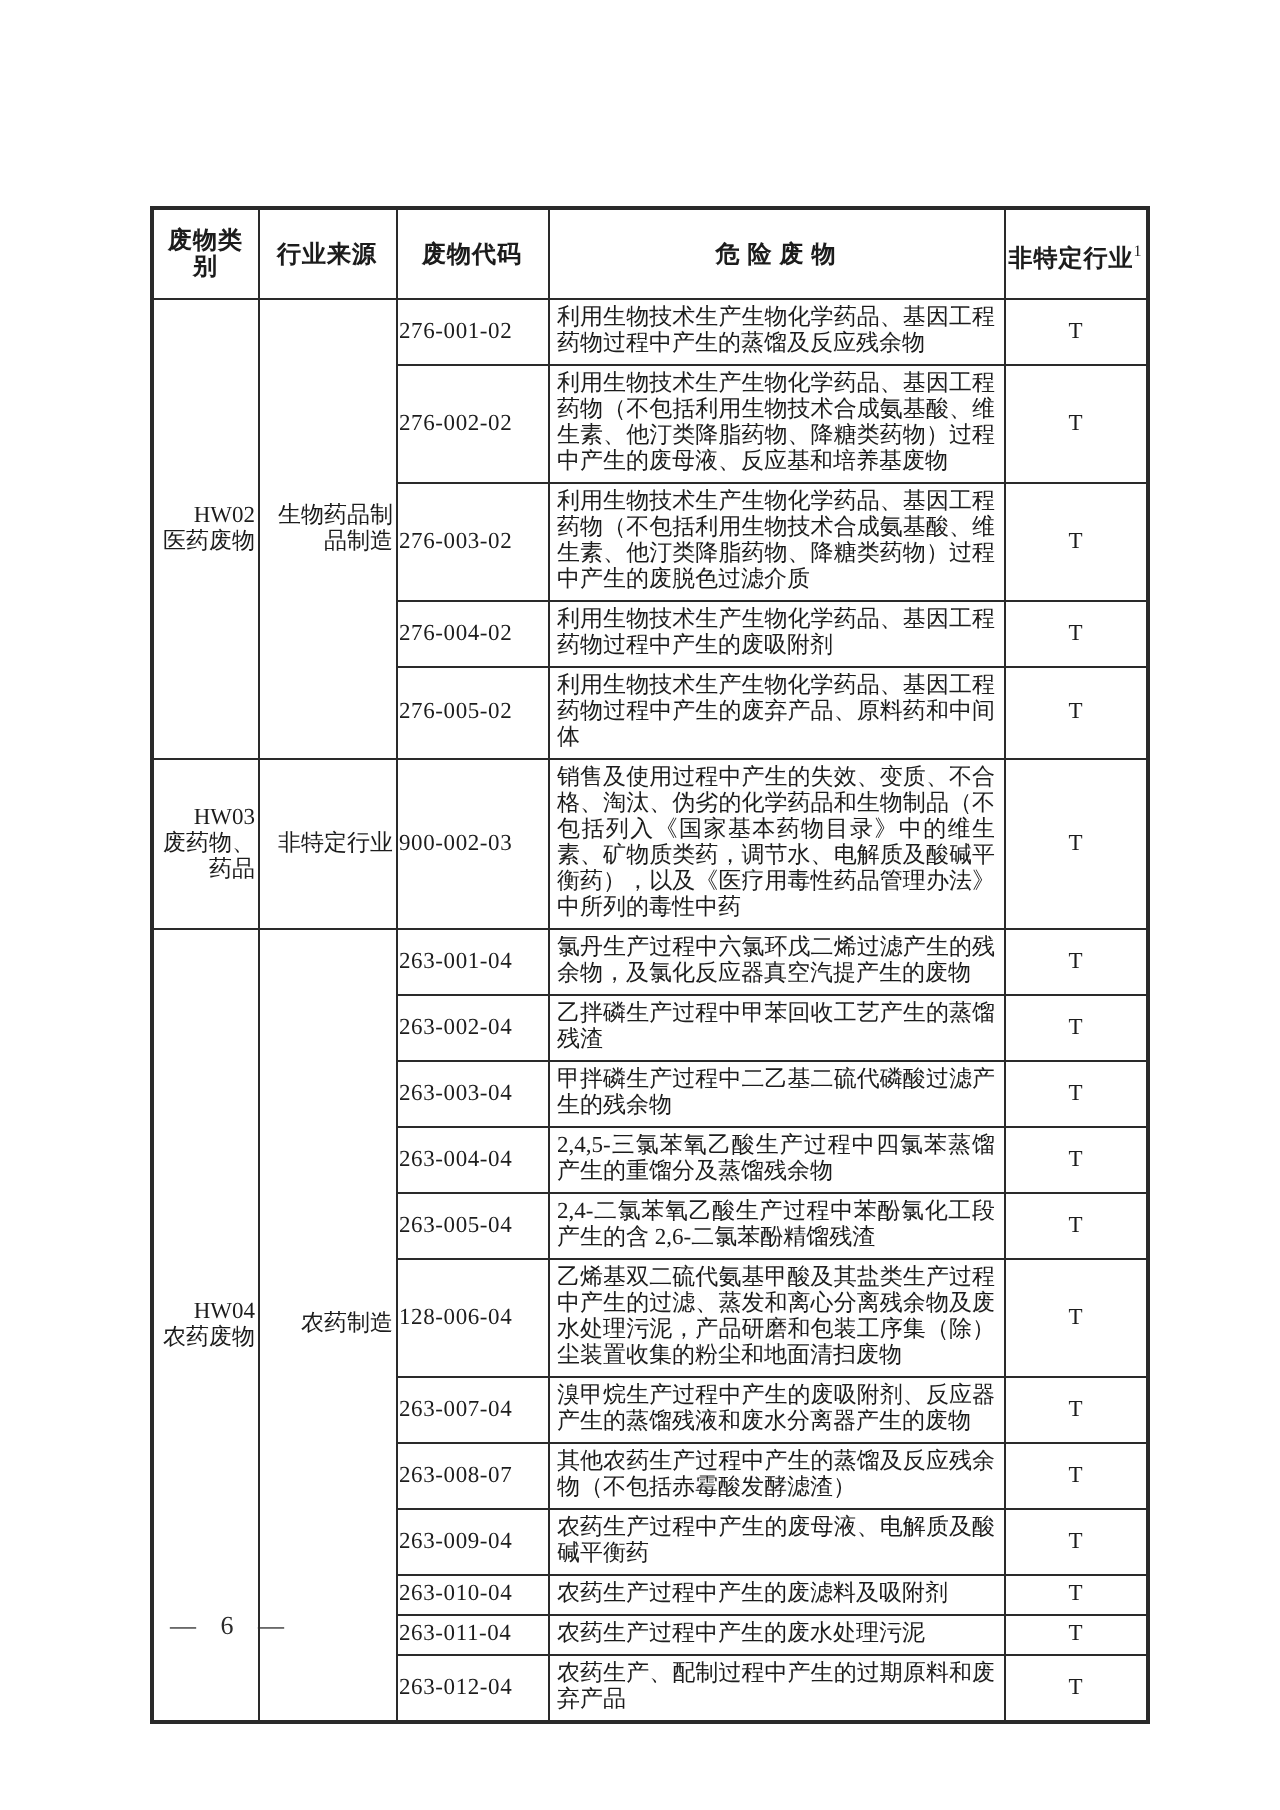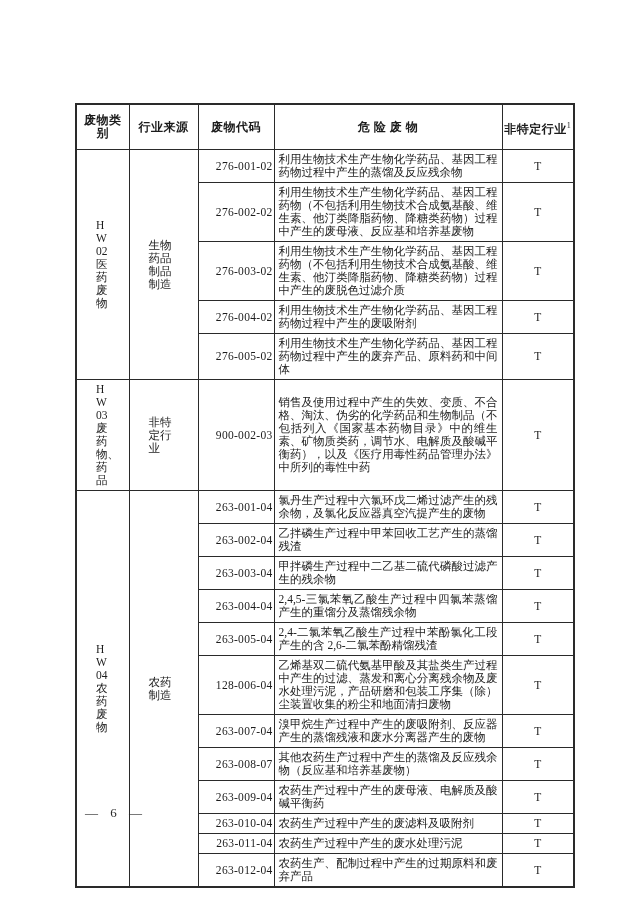--- a/index.html
+++ b/index.html
@@ -41,25 +41,25 @@
     padding: 9px 1px;
     font-size: 12px;
     letter-spacing: 0.5px;
   }
   table.waste-table th sup {
     font-size: 8px;
     font-weight: normal;
     vertical-align: super;
   }
   td.cat, td.ind {
+    text-align: right;
+    padding: 3px 1px;
+  }
+  td.code {
     text-align: left;
-    padding: 3px 19px;
-  }
-  td.code {
-    text-align: right;
     padding: 3px 1px;
     letter-spacing: 0.3px;
     word-break: keep-all;
   }
   td.desc {
     text-align: justify;
     text-justify: inter-character;
     padding: 3px 4px;
   }
   td.prop {
@@ -173,21 +173,21 @@
           <td class="desc">乙烯基双二硫代氨基甲酸及其盐类生产过程中产生的过滤、蒸发和离心分离残余物及废水处理污泥，产品研磨和包装工序集（除）尘装置收集的粉尘和地面清扫废物</td>
           <td class="prop">T</td>
         </tr>
         <tr>
           <td class="code">263-007-04</td>
           <td class="desc">溴甲烷生产过程中产生的废吸附剂、反应器产生的蒸馏残液和废水分离器产生的废物</td>
           <td class="prop">T</td>
         </tr>
         <tr>
           <td class="code">263-008-07</td>
-          <td class="desc">其他农药生产过程中产生的蒸馏及反应残余物（反应基和培养基废物）</td>
+          <td class="desc">其他农药生产过程中产生的蒸馏及反应残余物（不包括赤霉酸发酵滤渣）</td>
           <td class="prop">T</td>
         </tr>
         <tr>
           <td class="code">263-009-04</td>
           <td class="desc">农药生产过程中产生的废母液、电解质及酸碱平衡药</td>
           <td class="prop">T</td>
         </tr>
         <tr>
           <td class="code">263-010-04</td>
           <td class="desc">农药生产过程中产生的废滤料及吸附剂</td>

